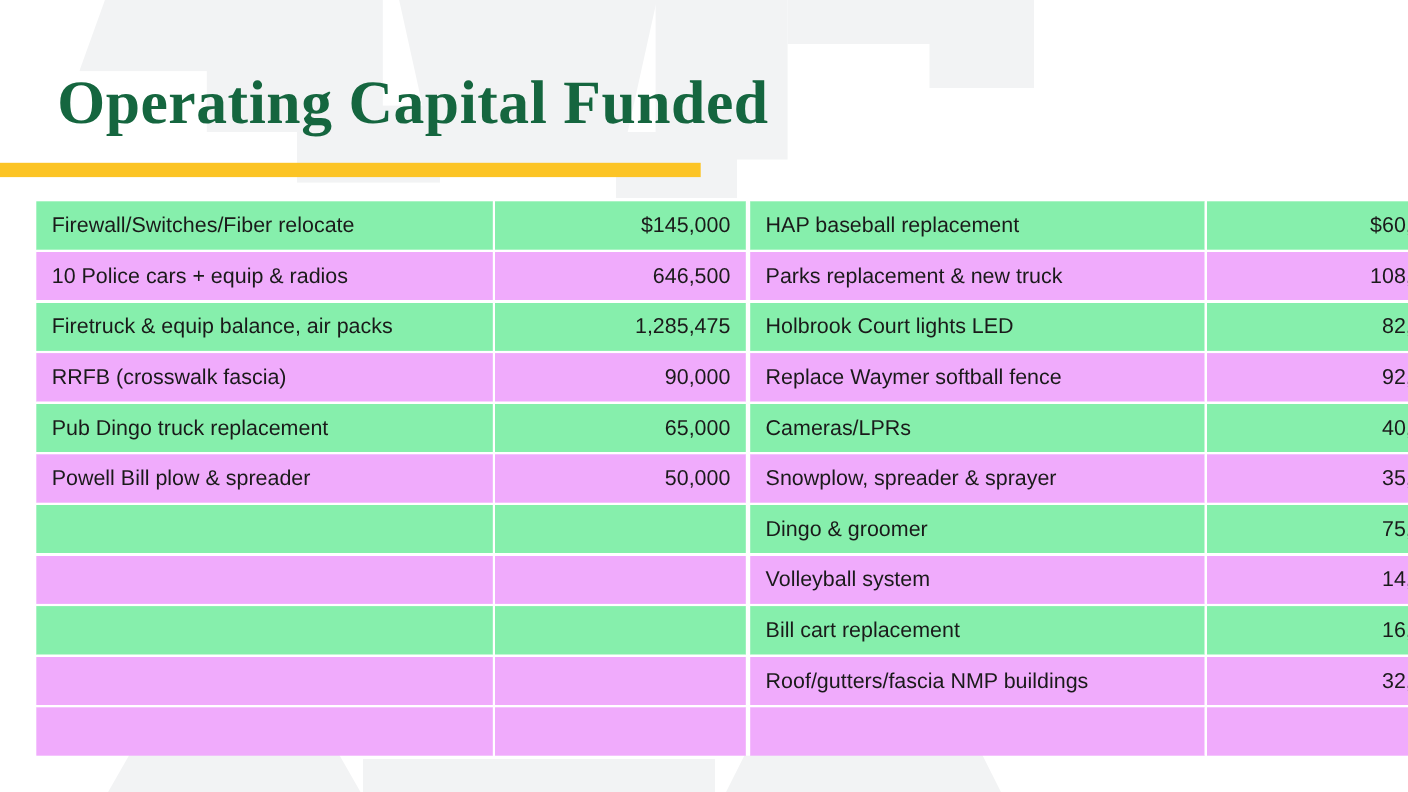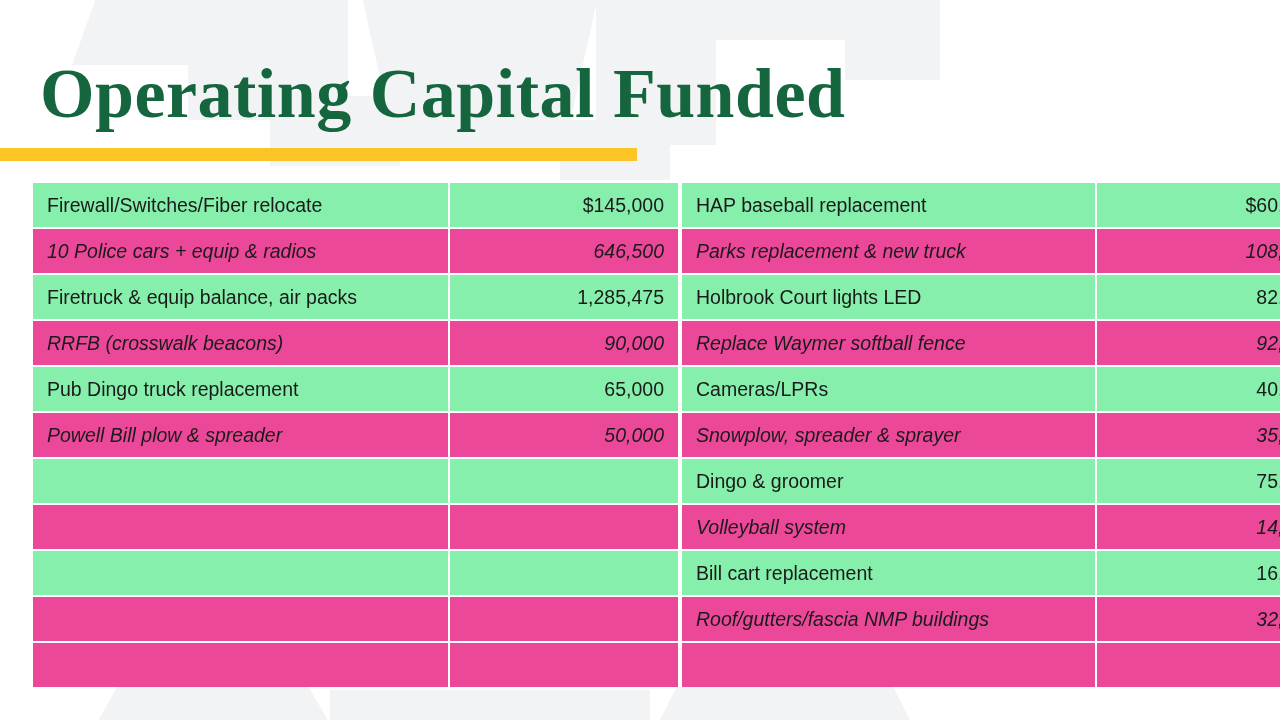--- a/index.html
+++ b/index.html
@@ -42,25 +42,25 @@
 
   .wm-bot-a { left: 88px;  top: 668px; width: 250px; height: 70px;
               clip-path: polygon(16% 0%, 84% 0%, 100% 100%, 0% 100%); }
   .wm-bot-b { left: 655px; top: 668px; width: 260px; height: 62px;
               clip-path: polygon(12% 0%, 88% 0%, 100% 100%, 0% 100%); }
   .wm-bot-c { left: 330px; top: 690px; width: 320px; height: 30px; }
 
   
   #title {
     position: absolute;
-    left: 40px;
+    left: 52px;
     top: 52px;
     font-family: "Liberation Serif", "DejaVu Serif", serif;
     font-weight: bold;
-    font-size: 70px;
+    font-size: 56px;
     line-height: 84px;
     letter-spacing: 0.5px;
     color: #15663f;
     white-space: nowrap;
   }
 
   
   #accent-rule {
     position: absolute;
     left: 0px;
@@ -84,21 +84,21 @@
     padding: 0 14px;
     font-size: 19.5px;
     color: #1a1a1a;
     border: none;
     border-bottom: 2px solid #ffffff;
     vertical-align: middle;
     overflow: hidden;
     white-space: nowrap;
   }
   #cap-table tr.odd td  { background: #86efac; }
-  #cap-table tr.even td { background: #ec4899; font-style: italic; }
+  #cap-table tr.even td { background: #f0abfc; }
 
   #cap-table td.c-desc-l { width: 387px; text-align: left;  }
   #cap-table td.c-val-l  { width: 200px; text-align: right; border-left: 2px solid #ffffff; }
   #cap-table td.c-desc-r { width: 385px; text-align: left;  border-left: 4px solid #ffffff; }
   #cap-table td.c-val-r  { width: 205px; text-align: right; border-left: 2px solid #ffffff; }
 
   #cap-table tr:last-child td { border-bottom: none; }
 </style>
 </head>
 <body>
@@ -139,21 +139,21 @@
       </tr>
 
       <tr class="odd">
         <td class="c-desc-l">Firetruck &amp; equip balance, air packs</td>
         <td class="c-val-l">1,285,475</td>
         <td class="c-desc-r">Holbrook Court lights LED</td>
         <td class="c-val-r">82,000</td>
       </tr>
 
       <tr class="even">
-        <td class="c-desc-l">RRFB (crosswalk beacons)</td>
+        <td class="c-desc-l">RRFB (crosswalk fascia)</td>
         <td class="c-val-l">90,000</td>
         <td class="c-desc-r">Replace Waymer softball fence</td>
         <td class="c-val-r">92,000</td>
       </tr>
 
       <tr class="odd">
         <td class="c-desc-l">Pub Dingo truck replacement</td>
         <td class="c-val-l">65,000</td>
         <td class="c-desc-r">Cameras/LPRs</td>
         <td class="c-val-r">40,000</td>

